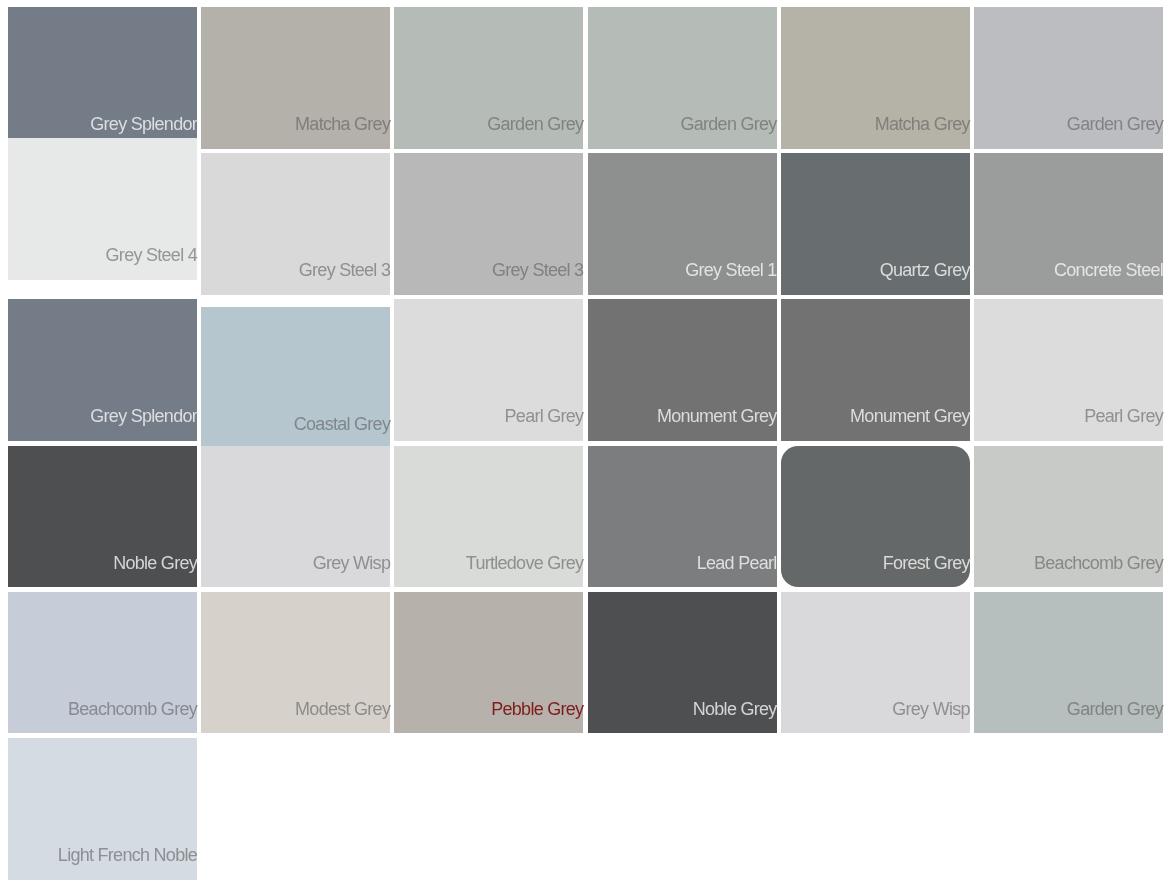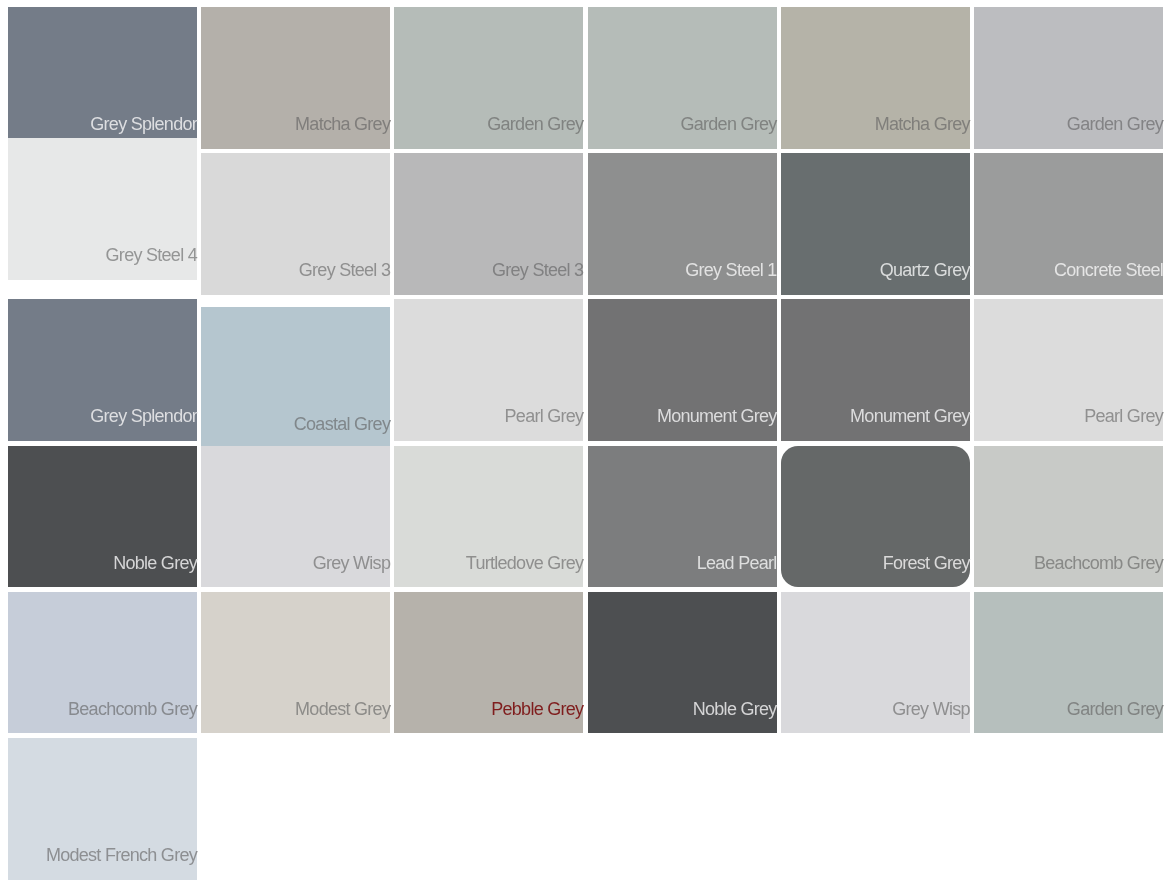--- a/index.html
+++ b/index.html
@@ -126,15 +126,15 @@
     <span class="swatch-label" style="color: rgb(213, 213, 214);">Noble Grey</span>
   </div>
   <div class="swatch tone-dark" style="left: 780.8px; top: 591.8px; background-color: rgb(217, 217, 220);">
     <span class="swatch-label" style="color: rgb(143, 143, 144);">Grey Wisp</span>
   </div>
   <div class="swatch tone-dark" style="left: 974px; top: 591.8px; background-color: rgb(182, 191, 189);">
     <span class="swatch-label" style="color: rgb(129, 132, 131);">Garden Grey</span>
   </div>
 
   <div class="swatch tone-dark" style="left: 8px; top: 738px; background-color: rgb(212, 219, 226);">
-    <span class="swatch-label" style="color: rgb(141, 143, 146);">Modest French Grey</span>
+    <span class="swatch-label" style="color: rgb(141, 143, 146);">Light French Noble</span>
   </div>
 </div>
 
 </body></html>

